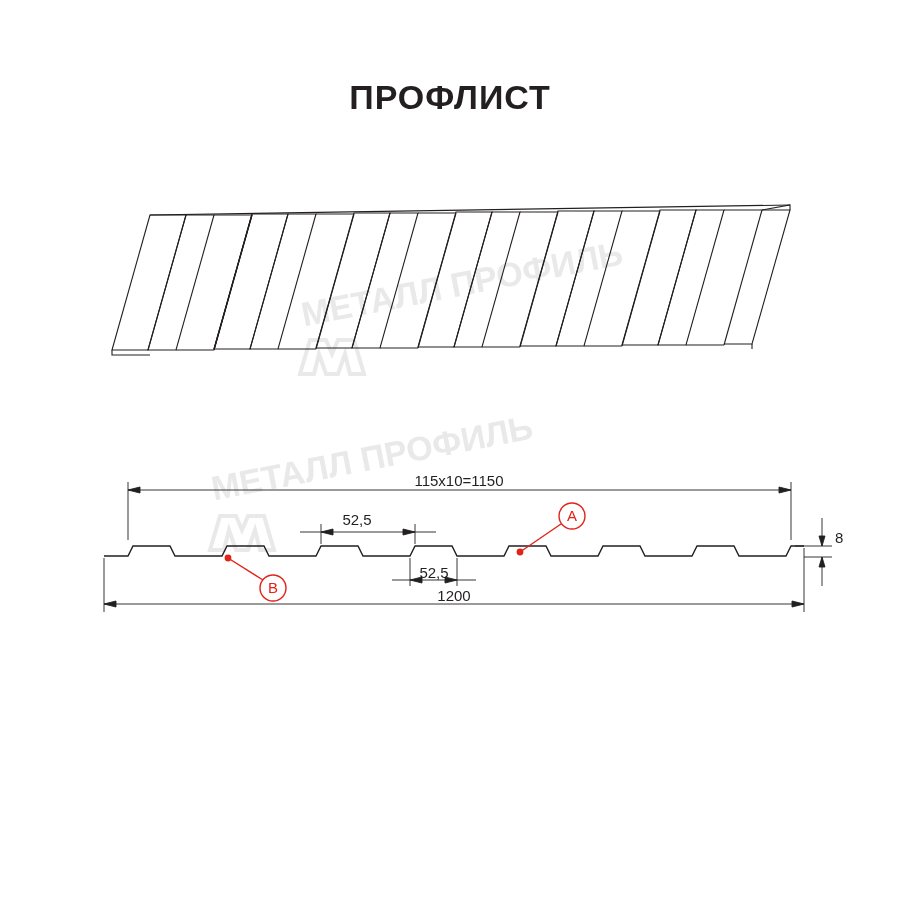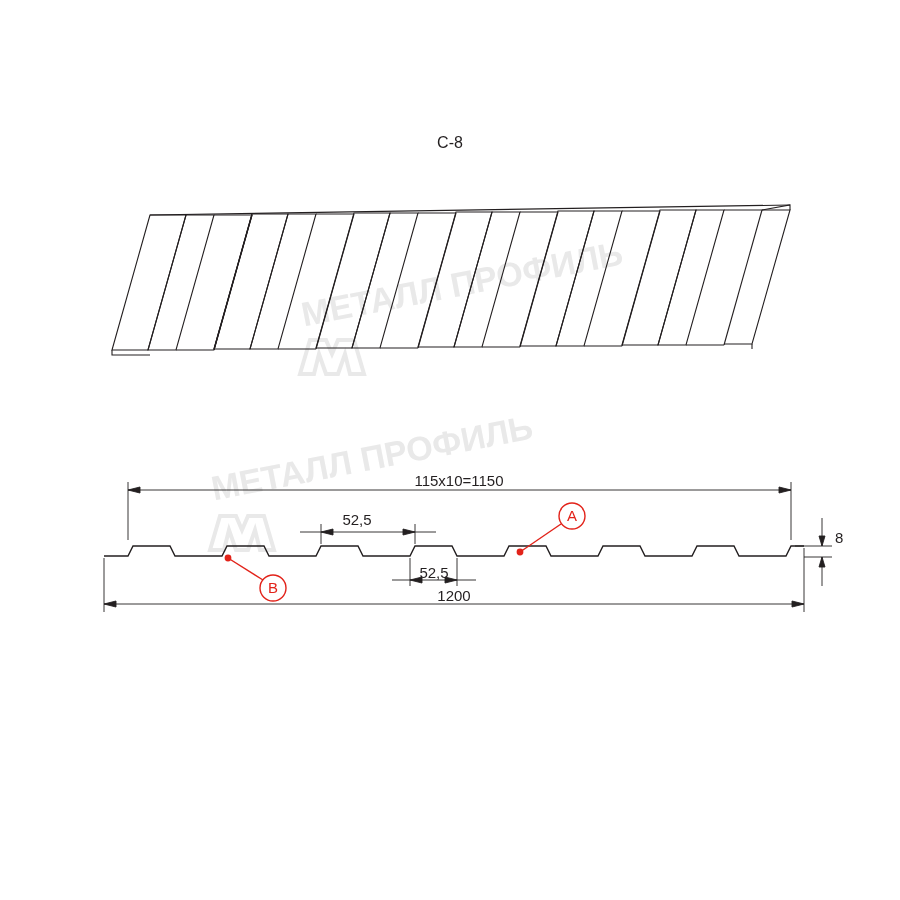--- a/index.html
+++ b/index.html
@@ -98,21 +98,21 @@
   <div class="wm wm1">МЕТАЛЛ ПРОФИЛЬ</div>
   <div class="wm wm2">МЕТАЛЛ ПРОФИЛЬ</div>
 
   <svg class="wm-logo" style="top:330px; left:296px;" width="80" height="56" viewBox="0 0 80 56">
     <path d="M4 44 L14 10 L30 10 L36 24 L42 10 L58 10 L68 44 L54 44 L49 24 L42 44 L30 44 L23 24 L18 44 Z" fill="none" stroke="#e9e9e9" stroke-width="4"></path>
   </svg>
   <svg class="wm-logo" style="top:506px; left:206px;" width="80" height="56" viewBox="0 0 80 56">
     <path d="M4 44 L14 10 L30 10 L36 24 L42 10 L58 10 L68 44 L54 44 L49 24 L42 44 L30 44 L23 24 L18 44 Z" fill="none" stroke="#e9e9e9" stroke-width="4"></path>
   </svg>
 
-  <div class="subtitle">С-8</div>
+  <div class="title">ПРОФЛИСТ</div>
 
   <svg class="svg-layer" width="900" height="900">
     <g fill="none" stroke="#231f20" stroke-width="1.1" stroke-linejoin="miter">
 
       <path d="M150 215 L790 205"></path>
 
       <path d="M150 215 L112 350 L148 350 L186 215 Z"></path>
       <path d="M186 215 L214 215 L176 350 L148 350 Z"></path>
       <path d="M214 215 L252 215"></path>
       <path d="M176 350 L214 350"></path>

